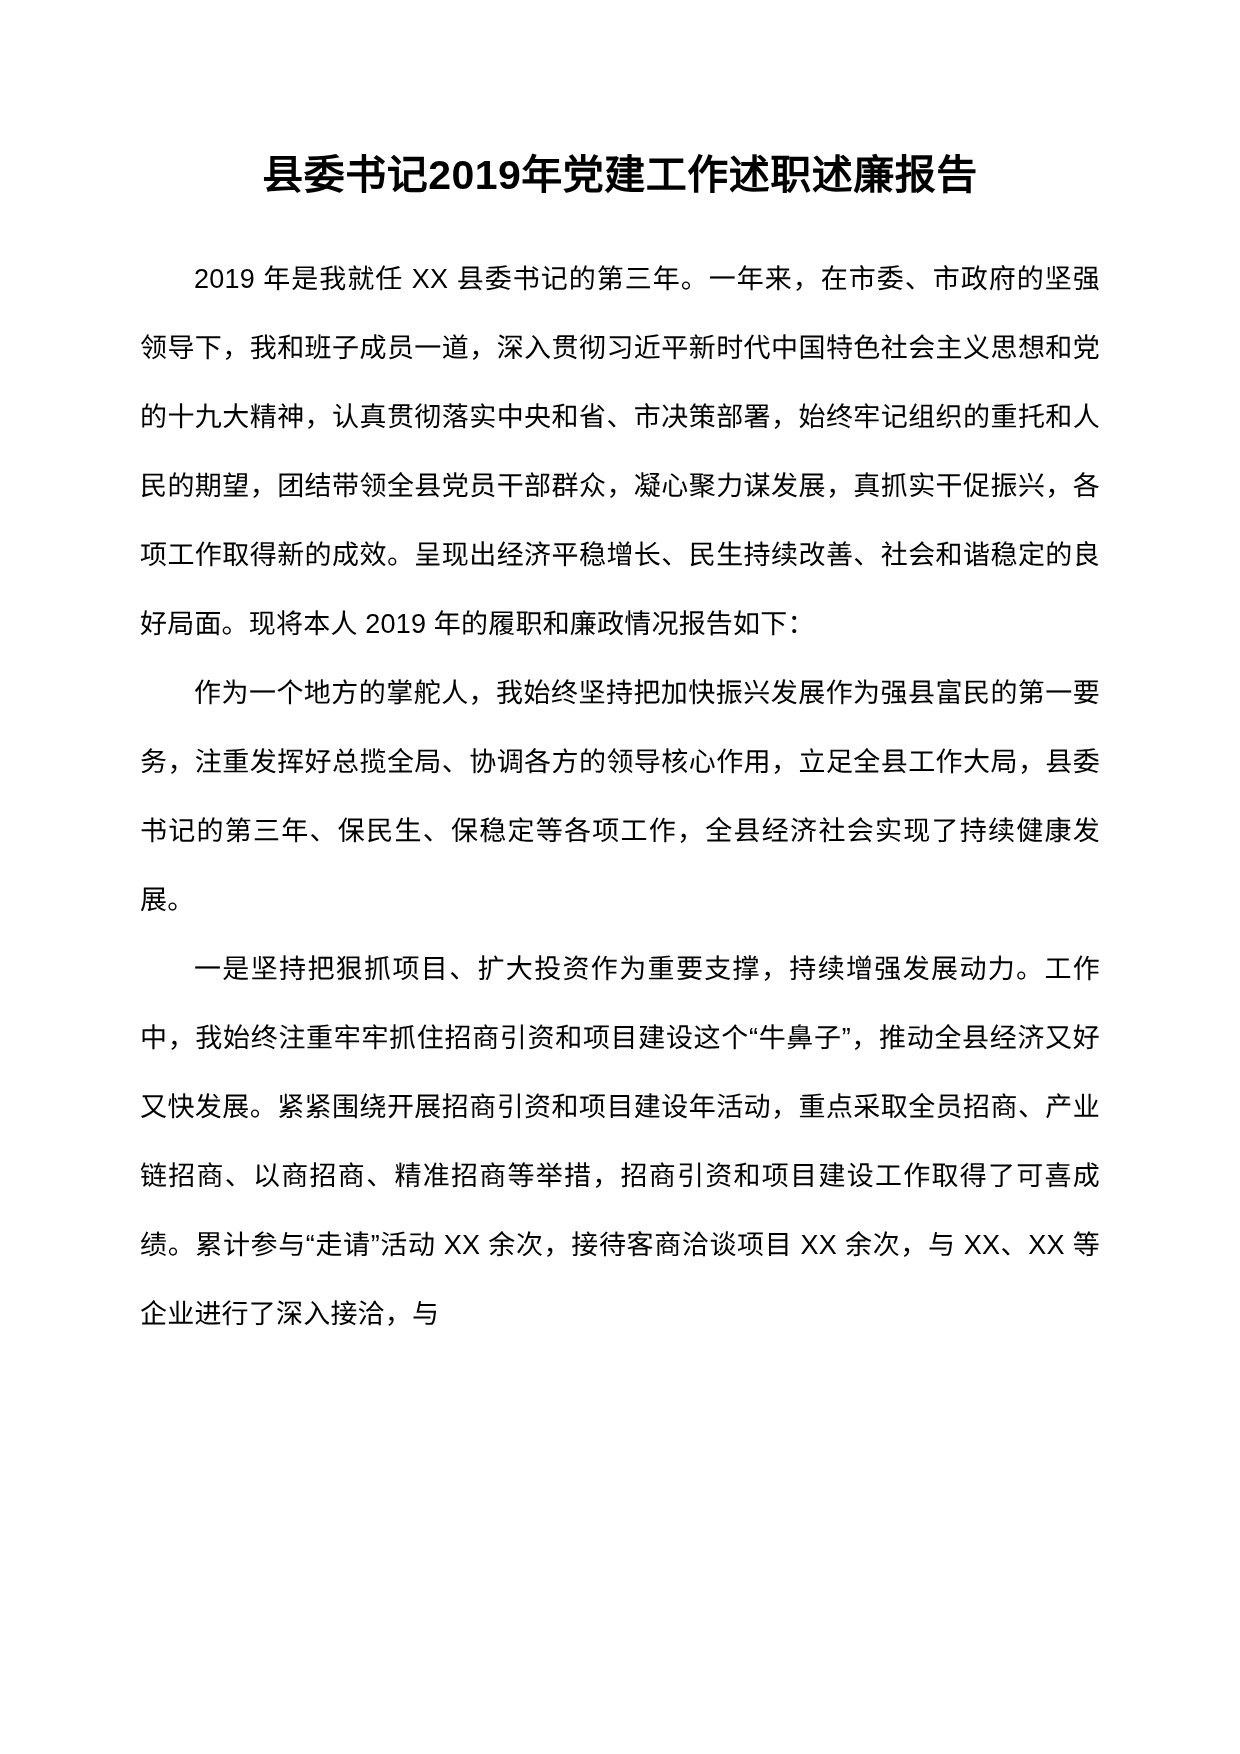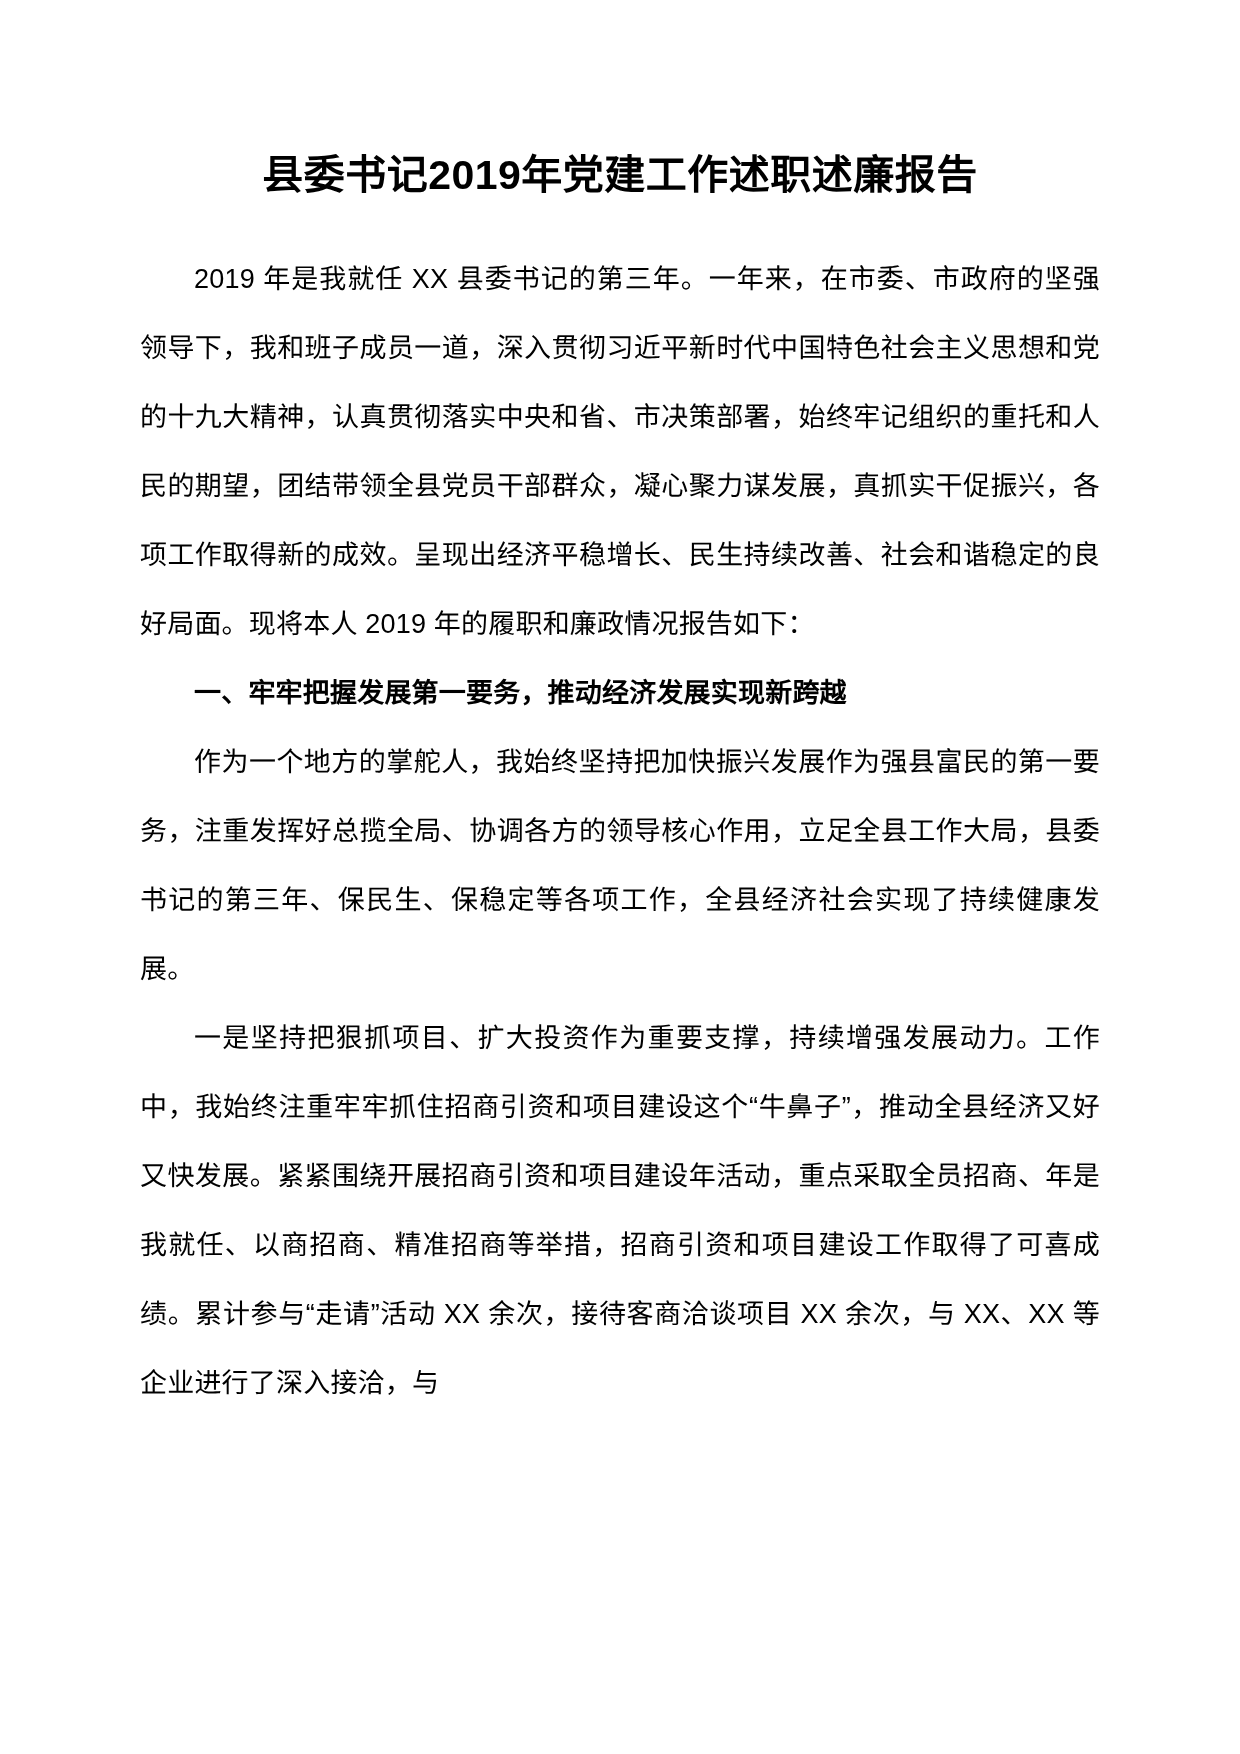--- a/index.html
+++ b/index.html
@@ -49,19 +49,18 @@
 </style>
 </head>
 <body>
 
 <div class="page">
 
   <h1 class="doc-title">县委书记2019年党建工作述职述廉报告</h1>
 
   <p class="body-block indent">2019 年是我就任 XX 县委书记的第三年。一年来，在市委、市政府的坚强领导下，我和班子成员一道，深入贯彻习近平新时代中国特色社会主义思想和党的十九大精神，认真贯彻落实中央和省、市决策部署，始终牢记组织的重托和人民的期望，团结带领全县党员干部群众，凝心聚力谋发展，真抓实干促振兴，各项工作取得新的成效。呈现出经济平稳增长、民生持续改善、社会和谐稳定的良好局面。现将本人 2019 年的履职和廉政情况报告如下：</p>
 
-  <p class="body-block heading">一、牢牢把握发展第一要务，推动经济发展实现新跨越</p>
 
   <p class="body-block indent">作为一个地方的掌舵人，我始终坚持把加快振兴发展作为强县富民的第一要务，注重发挥好总揽全局、协调各方的领导核心作用，立足全县工作大局，县委书记的第三年、保民生、保稳定等各项工作，全县经济社会实现了持续健康发展。</p>
 
-  <p class="body-block indent">一是坚持把狠抓项目、扩大投资作为重要支撑，持续增强发展动力。工作中，我始终注重牢牢抓住招商引资和项目建设这个“牛鼻子”，推动全县经济又好又快发展。紧紧围绕开展招商引资和项目建设年活动，重点采取全员招商、年是我就任、以商招商、精准招商等举措，招商引资和项目建设工作取得了可喜成绩。累计参与“走请”活动 XX 余次，接待客商洽谈项目 XX 余次，与 XX、XX 等企业进行了深入接洽，与</p>
+  <p class="body-block indent">一是坚持把狠抓项目、扩大投资作为重要支撑，持续增强发展动力。工作中，我始终注重牢牢抓住招商引资和项目建设这个“牛鼻子”，推动全县经济又好又快发展。紧紧围绕开展招商引资和项目建设年活动，重点采取全员招商、产业链招商、以商招商、精准招商等举措，招商引资和项目建设工作取得了可喜成绩。累计参与“走请”活动 XX 余次，接待客商洽谈项目 XX 余次，与 XX、XX 等企业进行了深入接洽，与</p>
 
 </div>
 
 </body></html>

